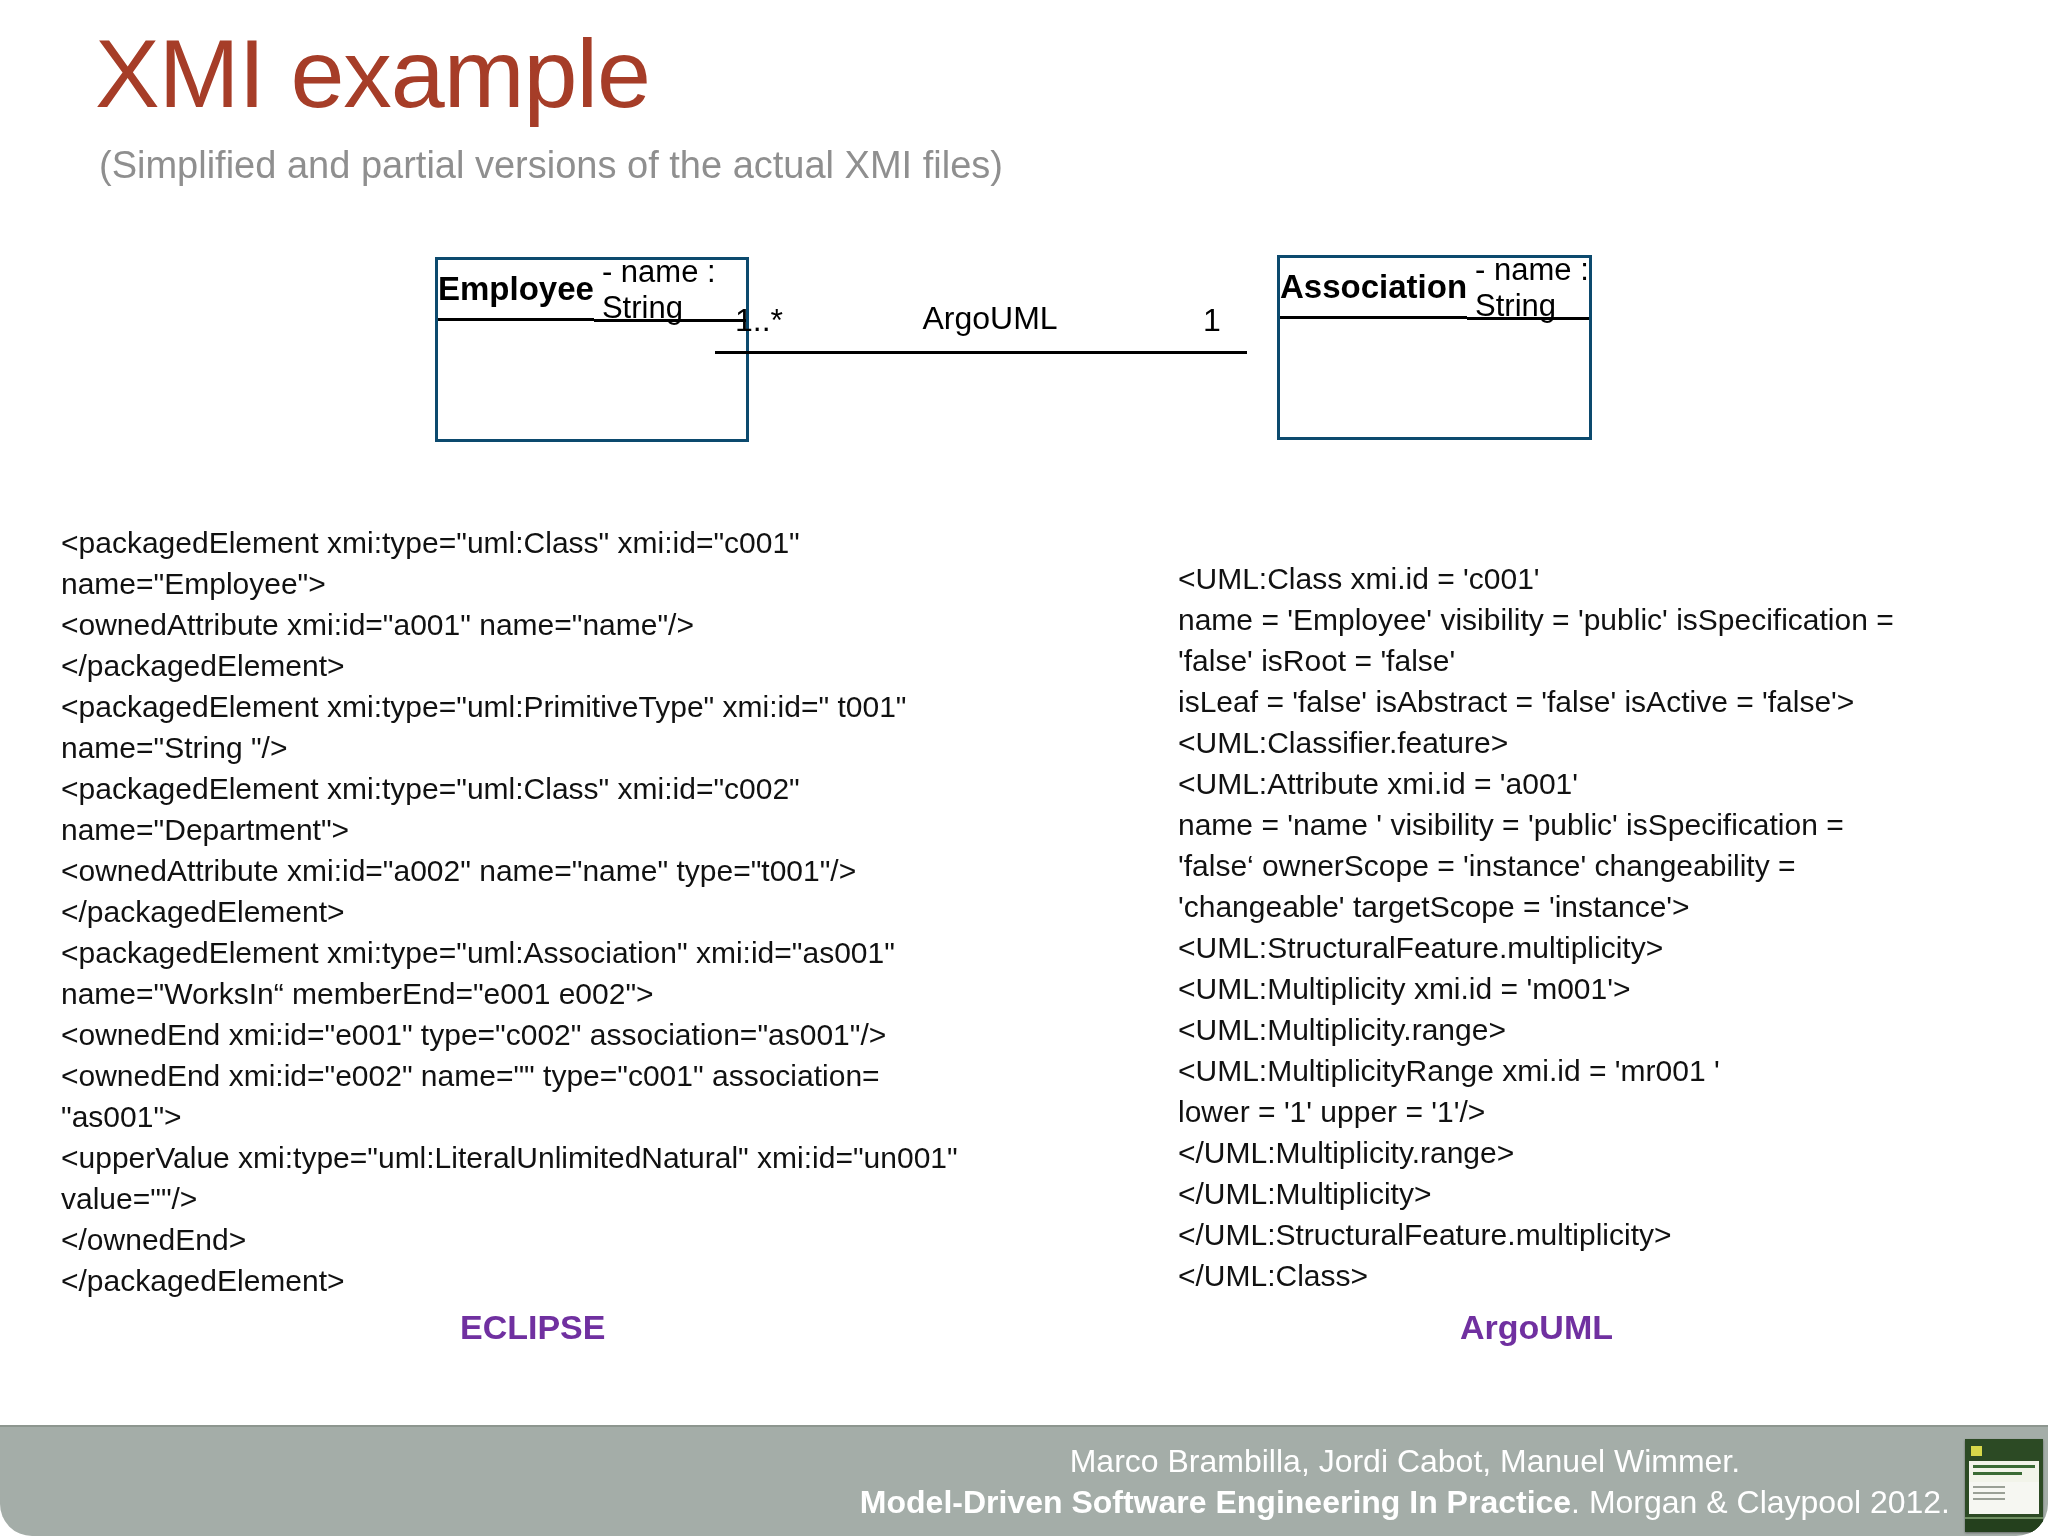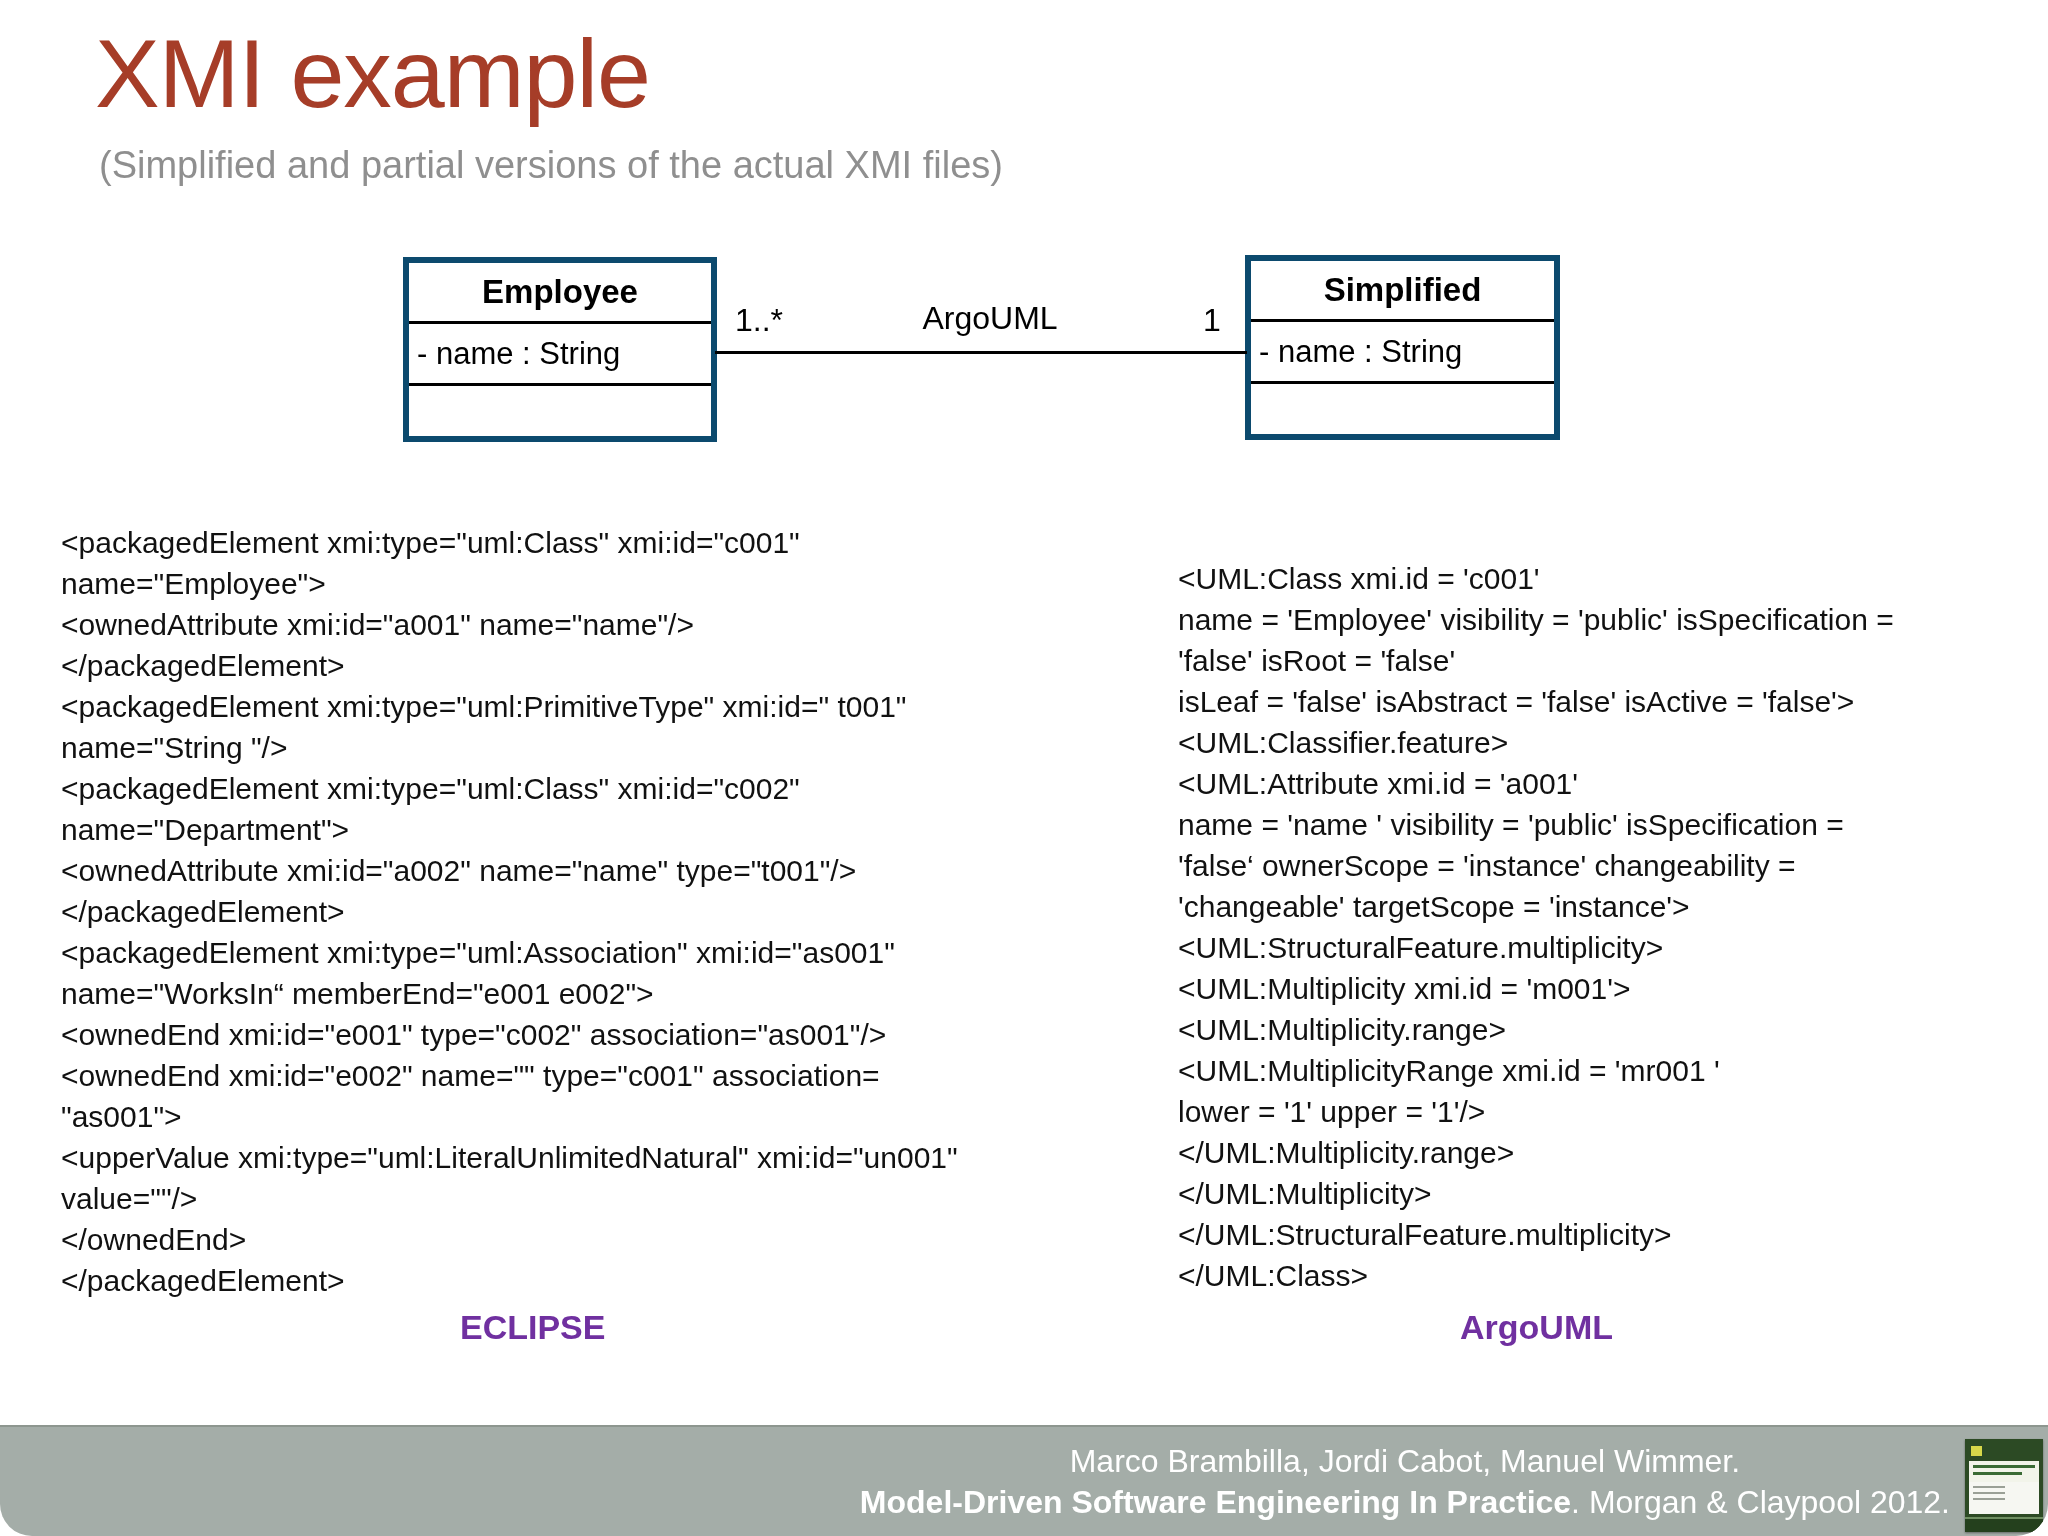--- a/index.html
+++ b/index.html
@@ -24,22 +24,22 @@
     font-size:97px;font-weight:400;letter-spacing:-1px;
     color:var(--title-red);
   }
   .subtitle{
     position:absolute;left:99px;top:144px;
     font-size:38px;color:var(--subtitle-gray);
   }
 
   
   .uml-box{
-    position:absolute;background:#ffffff;border:6px solid #0c4a6e;
-    box-sizing:border-box;display:flex;flex-direction:column;
+    position:absolute;background:#ffffff;border:3px solid #0c4a6e;
+    box-sizing:border-box;display:flex;flex-direction:row;margin-left:32px;
   }
   .uml-box.employee{left:403px;top:257px;width:314px;height:185px;}
   .uml-box.department{left:1245px;top:255px;width:315px;height:185px;}
   .uml-name{
     height:61px;border-bottom:3px solid #000;box-sizing:border-box;
     display:flex;align-items:center;justify-content:center;
     font-weight:bold;font-size:33px;color:#000;
   }
   .uml-attr{
     height:62px;border-bottom:3px solid #000;box-sizing:border-box;
@@ -98,21 +98,21 @@
   <h1 class="title">XMI example</h1>
   <div class="subtitle">(Simplified and partial versions of the actual XMI files)</div>
 
   <div class="uml-box employee">
     <div class="uml-name">Employee</div>
     <div class="uml-attr">- name : String</div>
     <div class="uml-ops"></div>
   </div>
 
   <div class="uml-box department">
-    <div class="uml-name">Simplified</div>
+    <div class="uml-name">Association</div>
     <div class="uml-attr">- name : String</div>
     <div class="uml-ops"></div>
   </div>
 
   <div class="assoc-line"></div>
   <div class="assoc-mult-left">1..*</div>
   <div class="assoc-name">ArgoUML</div>
   <div class="assoc-mult-right">1</div>
 
   <div class="code eclipse"><div class="code-line">&lt;packagedElement xmi:type="uml:Class" xmi:id="c001"</div><div class="code-line">name="Employee"&gt;</div><div class="code-line">&lt;ownedAttribute xmi:id="a001" name="name"/&gt;</div><div class="code-line">&lt;/packagedElement&gt;</div><div class="code-line">&lt;packagedElement xmi:type="uml:PrimitiveType" xmi:id=" t001"</div><div class="code-line">name="String "/&gt;</div><div class="code-line">&lt;packagedElement xmi:type="uml:Class" xmi:id="c002"</div><div class="code-line">name="Department"&gt;</div><div class="code-line">&lt;ownedAttribute xmi:id="a002" name="name" type="t001"/&gt;</div><div class="code-line">&lt;/packagedElement&gt;</div><div class="code-line">&lt;packagedElement xmi:type="uml:Association" xmi:id="as001"</div><div class="code-line">name="WorksIn“ memberEnd="e001 e002"&gt;</div><div class="code-line">&lt;ownedEnd xmi:id="e001" type="c002" association="as001"/&gt;</div><div class="code-line">&lt;ownedEnd xmi:id="e002" name="" type="c001" association=</div><div class="code-line">"as001"&gt;</div><div class="code-line">&lt;upperValue xmi:type="uml:LiteralUnlimitedNatural" xmi:id="un001"</div><div class="code-line">value=""/&gt;</div><div class="code-line">&lt;/ownedEnd&gt;</div><div class="code-line">&lt;/packagedElement&gt;</div></div>

